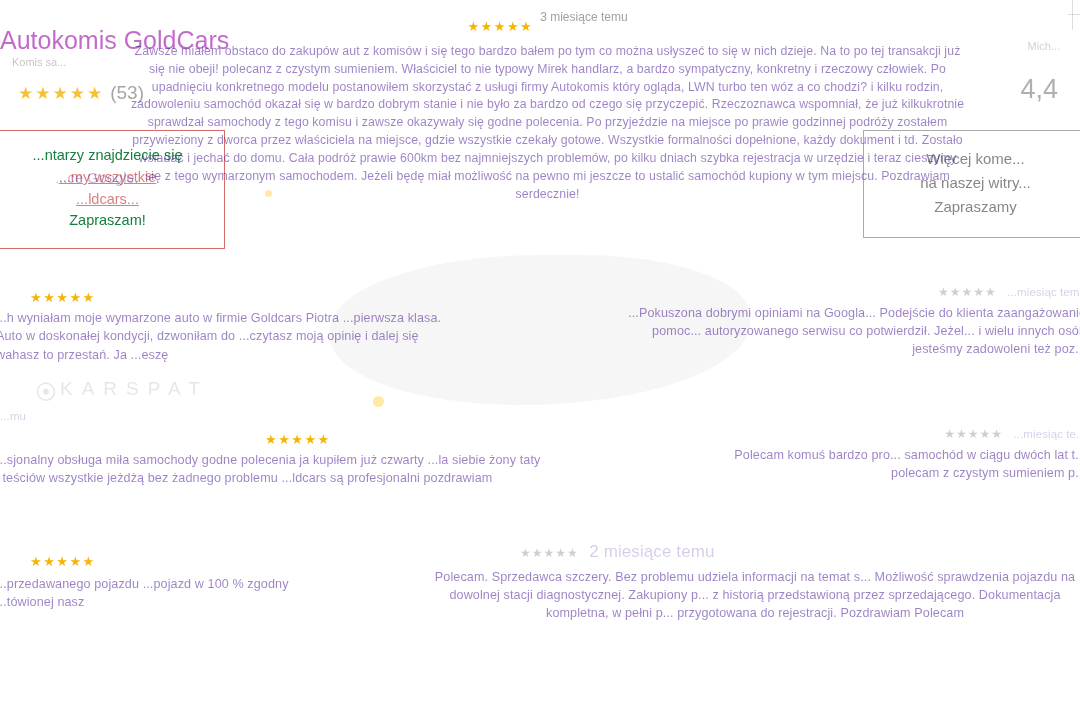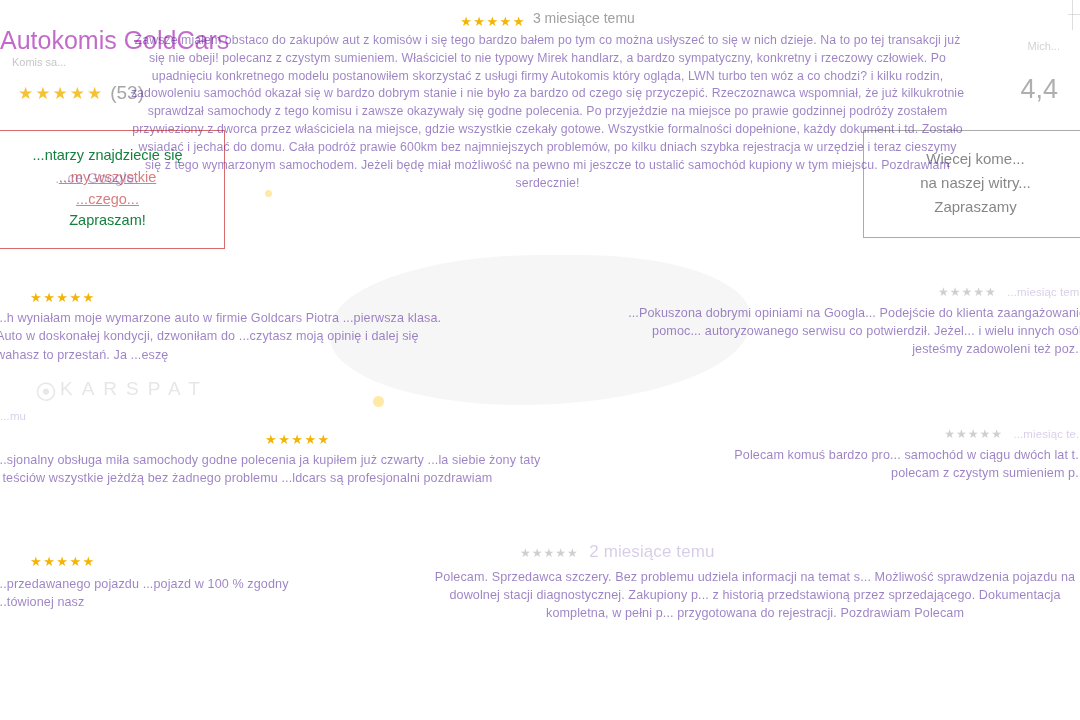--- a/index.html
+++ b/index.html
@@ -138,23 +138,23 @@
   
   .center-review {
     position: absolute;
     left: 130px;
     top: 10px;
     width: 835px;
     text-align: center;
     font-size: 12.3px;
   }
   .center-review .meta {
-    font-size: 14px;
+    font-size: 12px;
     color: #a0a0a0;
-    margin-bottom: 6px;
+    margin-bottom: 19px;
   }
 
   .left-block { text-align: left; }
   .right-block { text-align: right; }
 
   
   .wm-dot {
     position: absolute;
     border-radius: 50%;
     background: #ffd34d;
@@ -213,21 +213,21 @@
     <span class="stars">★★★★★</span>
     <span class="count">(53)</span>
   </div>
 
   <div class="score-label">Mich...</div>
   <div class="score-big">4,4</div>
 
   <div class="callout-left">
     <div class="line">...ntarzy znajdziecie się</div>
     <div class="line link">...my wszystkie</div>
-    <div class="line link">...czego...</div>
+    <div class="line link">...ldcars...</div>
     <div class="line">Zapraszam!</div>
   </div>
   <div class="ghost light" style="left:-8px; top:168px; width:210px; font-size:14.5px; text-align:center;">...ce Google.</div>
 
   <div class="callout-right">
     <div class="line">Więcej kome...</div>
     <div class="line">na naszej witry...</div>
     <div class="line">Zapraszamy</div>
   </div>
 

